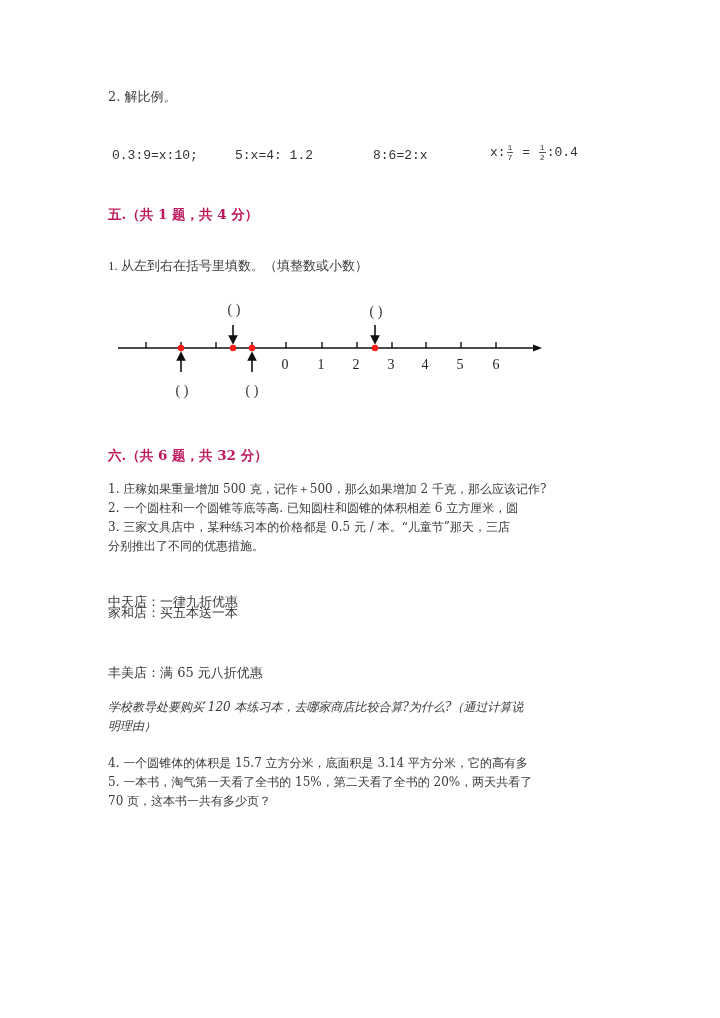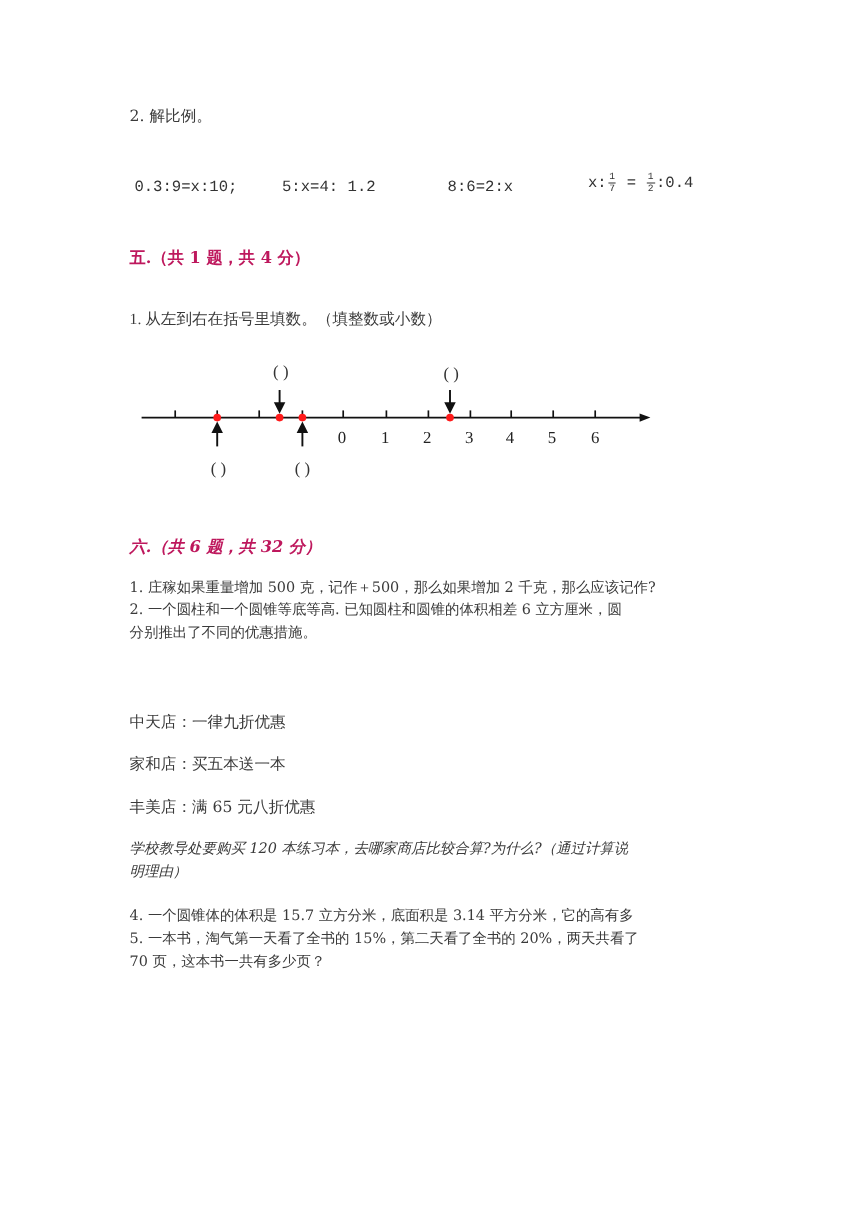--- a/index.html
+++ b/index.html
@@ -83,30 +83,31 @@
   </g>
 
   <g font-size="14" fill="#333" text-anchor="middle" xml:space="preserve">
     <text x="124" y="19">(      )</text>
     <text x="266" y="21">(      )</text>
     <text x="72" y="100">(      )</text>
     <text x="142" y="100">(      )</text>
   </g>
 </svg>
 
-<div class="abs heading" style="left:108px; top:447px;font-style:italic;">六.（共 6 题，共 32 分）</div>
+<div class="abs heading" style="left:108px; top:447px;">六.（共 6 题，共 32 分）</div>
 
 <div class="para" style="top:480px;">
   <div>1. 庄稼如果重量增加 500 克，记作＋500，那么如果增加 2 千克，那么应该记作?</div>
   <div>2. 一个圆柱和一个圆锥等底等高. 已知圆柱和圆锥的体积相差 6 立方厘米，圆</div>
+  <div>3. 三家文具店中，某种练习本的价格都是 0.5 元 / 本。“儿童节”那天，三店</div>
   <div>分别推出了不同的优惠措施。</div>
 </div>
 
 <div class="abs txt" style="left:108px; top:593px;">中天店：一律九折优惠</div>
-<div class="abs txt" style="left:108px; top:628px;">家和店：买五本送一本</div>
+<div class="abs txt" style="left:108px; top:604px;">家和店：买五本送一本</div>
 <div class="abs txt" style="left:108px; top:664px;">丰美店：满 65 元八折优惠</div>
 
 <div class="para" style="top:698px;font-style:italic;">
   <div>学校教导处要购买 120 本练习本，去哪家商店比较合算?为什么?（通过计算说</div>
   <div>明理由）</div>
 </div>
 
 <div class="para" style="top:754px;">
   <div>4. 一个圆锥体的体积是 15.7 立方分米，底面积是 3.14 平方分米，它的高有多</div>
   <div>5. 一本书，淘气第一天看了全书的 15%，第二天看了全书的 20%，两天共看了</div>

